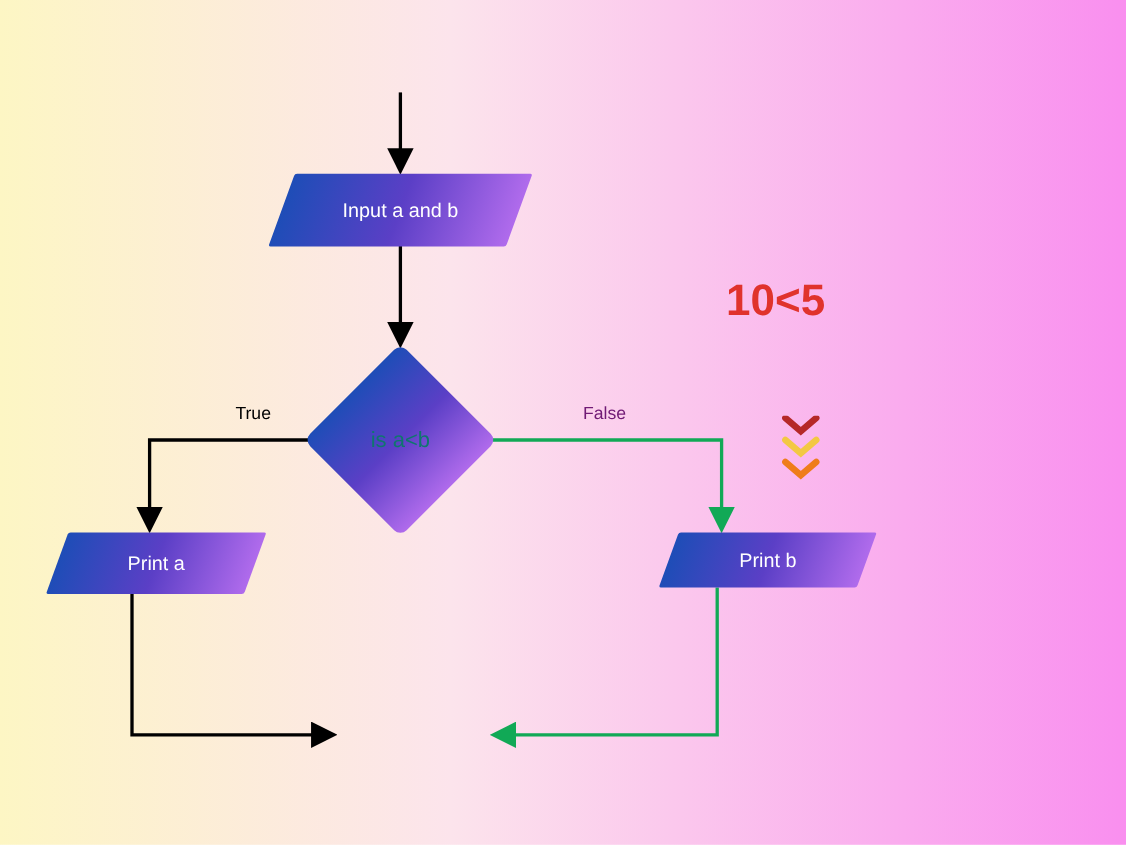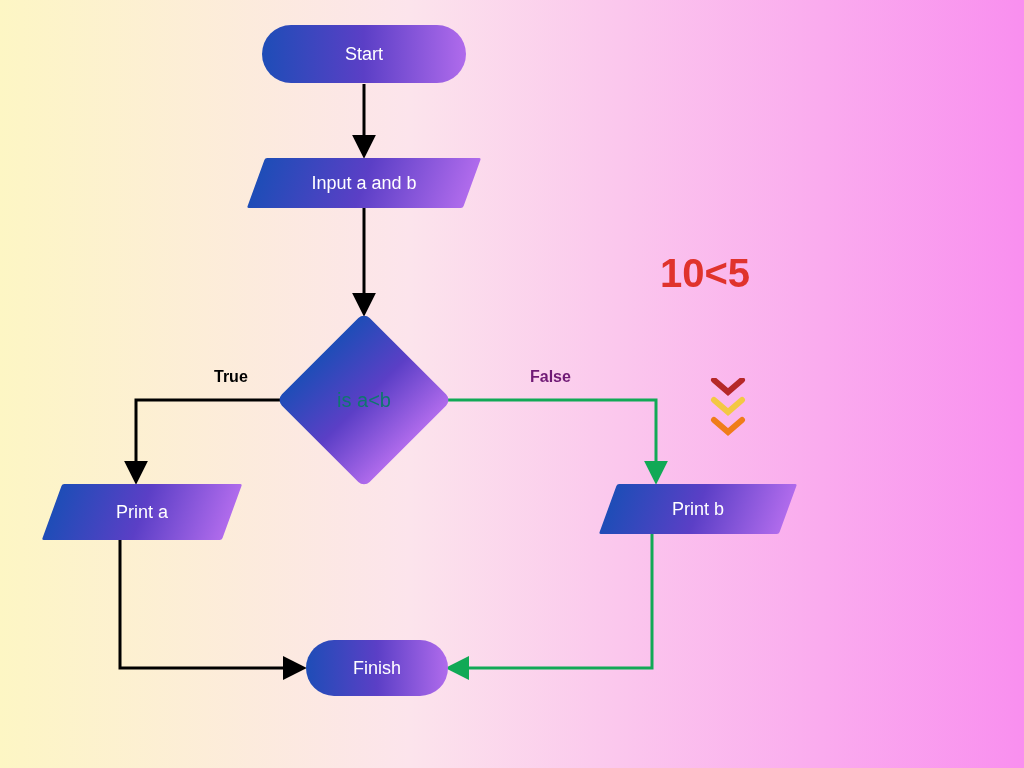--- a/index.html
+++ b/index.html
@@ -89,21 +89,21 @@
     top: 240px;
     left: 660px;
     font-size: 40px;
     font-weight: 800;
     color: #e0332c;
     margin-top: 11px;
   }
   .edge-label {
     position: absolute;
     font-size: 16px;
-    font-weight: 700;
+    font-weight: 400;
   }
   .chevrons {
     position: absolute;
     top: 378px;
     left: 710px;
     display: flex;
     flex-direction: column;
     gap: -4px;
   }
 </style>
@@ -139,44 +139,38 @@
 
     <path d="M 282 400 L 136 400 L 136 480" stroke="#000" stroke-width="3" fill="none" marker-end="url(#arrow-black)"></path>
 
     <path d="M 448 400 L 656 400 L 656 480" stroke="#11a956" stroke-width="3" fill="none" marker-end="url(#arrow-green)"></path>
 
     <path d="M 120 534 L 120 668 L 302 668" stroke="#000" stroke-width="3" fill="none" marker-end="url(#arrow-black)"></path>
 
     <path d="M 652 534 L 652 668 L 450 668" stroke="#11a956" stroke-width="3" fill="none" marker-end="url(#arrow-green)"></path>
   </svg>
 
-  <div class="node grad terminator" style="left:262px; top:25px; width:204px; height:58px;">
-    <span>Start</span>
-  </div>
 
-  <div class="io-wrap" style="left:256px; top:158px; width:216px; height:50px;">
+  <div class="io-wrap" style="left:256px; top:158px; width:216px; height:66px;">
     <div class="io-shape grad"></div>
     <div class="io-label">Input a and b</div>
   </div>
 
   <div class="decision-wrap" style="left:302px; top:338px; width:124px; height:124px;">
     <div class="decision-shape grad"></div>
     <div class="decision-label">is a&lt;b</div>
   </div>
 
   <div class="io-wrap" style="left:52px; top:484px; width:180px; height:56px;">
     <div class="io-shape grad"></div>
     <div class="io-label">Print a</div>
   </div>
 
   <div class="io-wrap" style="left:608px; top:484px; width:180px; height:50px;">
     <div class="io-shape grad"></div>
     <div class="io-label">Print b</div>
   </div>
 
-  <div class="node grad terminator" style="left:306px; top:640px; width:142px; height:56px;">
-    <span>Finish</span>
-  </div>
 
   <div class="edge-label" style="left:214px; top:368px; color:#000;">True</div>
   <div class="edge-label" style="left:530px; top:368px; color:#701a75;">False</div>
 
 </div>
 
 </body></html>

